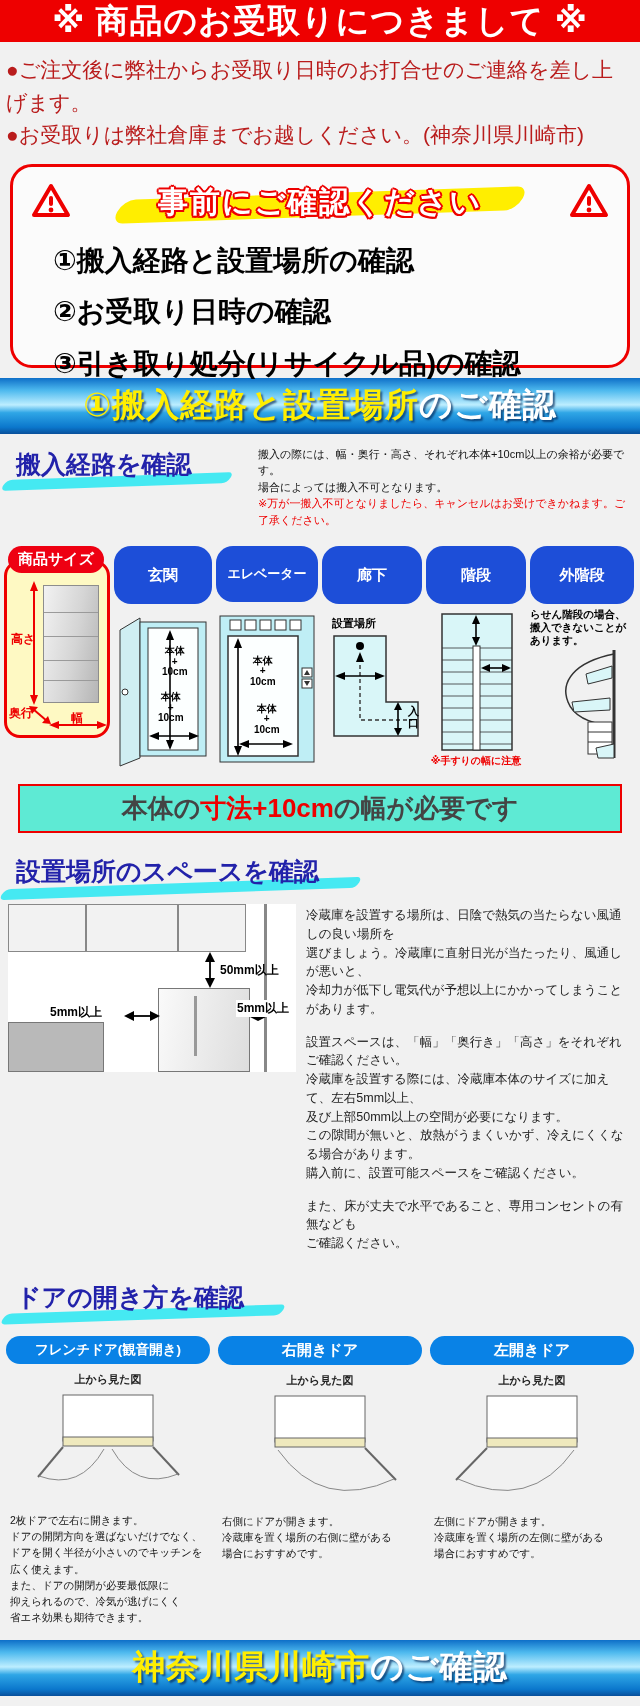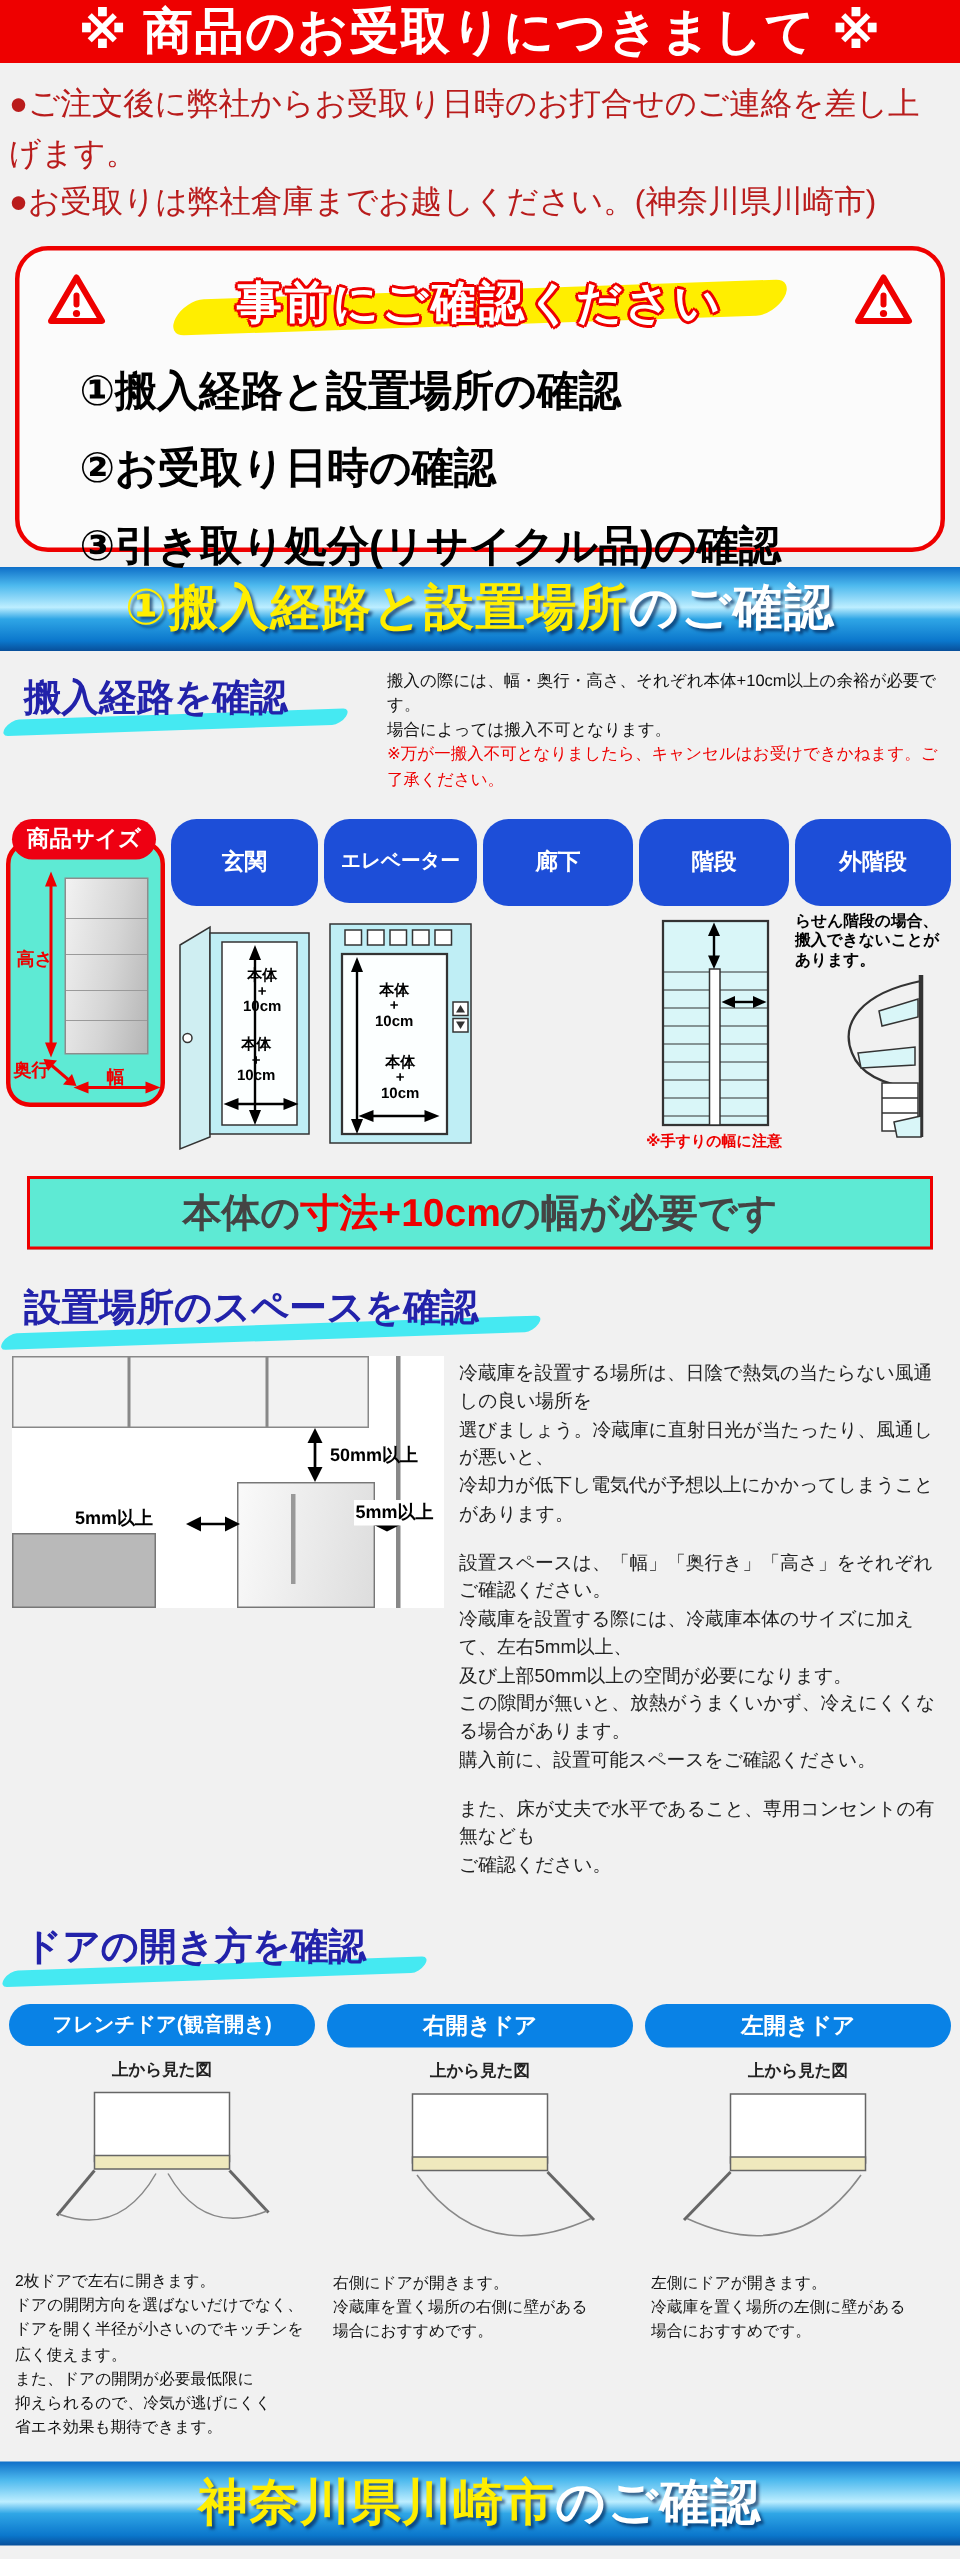--- a/index.html
+++ b/index.html
@@ -54,21 +54,21 @@
   .dcol .diagram{position:relative;height:158px;margin-top:6px;}
   .dcol svg{position:absolute;inset:0;}
   .dlabel{position:absolute;font-size:10px;font-weight:bold;color:#000;line-height:1.05;text-align:center;}
   .dnote{font-size:10px;font-weight:bold;color:#ee0000;text-align:center;margin-top:2px;}
   .spiral-note{font-size:10.5px;font-weight:bold;color:#000;line-height:1.25;}
 
   
   .size-col{position:relative;width:106px;flex:0 0 106px;padding-top:14px;}
   .size-pill{position:absolute;top:0;left:4px;right:6px;z-index:3;background:#ee0012;color:#fff;
     font-size:15px;font-weight:bold;text-align:center;border-radius:16px;padding:4px 0;}
-  .size-box{border:3px solid #ee0000;border-radius:16px;background:#5eead4;height:172px;position:relative;}
+  .size-box{border:3px solid #ee0000;border-radius:16px;background:#fef9c3;height:172px;position:relative;}
   .fridge{position:absolute;left:36px;top:22px;width:54px;height:116px;border:1px solid #8d8d8d;
     background:
       linear-gradient(to bottom,rgba(0,0,0,0) 26px,#9a9a9a 26px,#9a9a9a 27px,rgba(0,0,0,0) 27px,
         rgba(0,0,0,0) 50px,#9a9a9a 50px,#9a9a9a 51px,rgba(0,0,0,0) 51px,
         rgba(0,0,0,0) 74px,#9a9a9a 74px,#9a9a9a 75px,rgba(0,0,0,0) 75px,
         rgba(0,0,0,0) 94px,#9a9a9a 94px,#9a9a9a 95px,rgba(0,0,0,0) 95px),
       linear-gradient(100deg,#f2f2f2,#d5d5d5 55%,#b5b5b5);}
   .rlabel{position:absolute;color:#ee0000;font-size:12px;font-weight:bold;}
 
   
@@ -232,20 +232,37 @@
 +
 10cm</div>
         <div class="dlabel prel" style="left:38px;top:96px;">本体
 +
 10cm</div>
       </div>
     </div>
 
     <div class="dcol" style="flex:0 0 100px;width:100px;">
       <div class="pill">廊下</div>
+      <div class="diagram">
+        <svg width="100" height="158" viewBox="0 0 100 158">
+          <polygon points="12,26 64,26 64,92 96,92 96,126 12,126" fill="#d9f6f8" stroke="#333" stroke-width="1.5"></polygon>
+          <circle cx="38" cy="36" r="4" fill="#000"></circle>
+          <polyline points="38,48 38,110 90,110" fill="none" stroke="#333" stroke-width="1.4" stroke-dasharray="4,3"></polyline>
+          <polygon points="38,42 34,52 42,52" fill="#000"></polygon>
+          <line x1="18" y1="66" x2="58" y2="66" stroke="#000" stroke-width="1.6"></line>
+          <polygon points="13,66 23,62 23,70" fill="#000"></polygon>
+          <polygon points="63,66 53,62 53,70" fill="#000"></polygon>
+          <line x1="76" y1="96" x2="76" y2="122" stroke="#000" stroke-width="1.6"></line>
+          <polygon points="76,92 72,100 80,100" fill="#000"></polygon>
+          <polygon points="76,126 72,118 80,118" fill="#000"></polygon>
+        </svg>
+        <div class="dlabel" style="left:10px;top:8px;font-size:11px;">設置場所</div>
+        <div class="dlabel prel" style="left:86px;top:96px;font-size:11px;">入
+口</div>
+      </div>
     </div>
 
     <div class="dcol" style="flex:0 0 100px;width:100px;">
       <div class="pill">階段</div>
       <div class="diagram" style="height:142px;">
         <svg width="100" height="142" viewBox="0 0 100 142">
           <rect x="16" y="4" width="70" height="136" fill="#d9f6f8" stroke="#333" stroke-width="1.5"></rect>
           <g stroke="#333" stroke-width="0.8">
             <line x1="16" y1="38" x2="86" y2="38"></line>
               <line x1="16" y1="50" x2="86" y2="50"></line>

